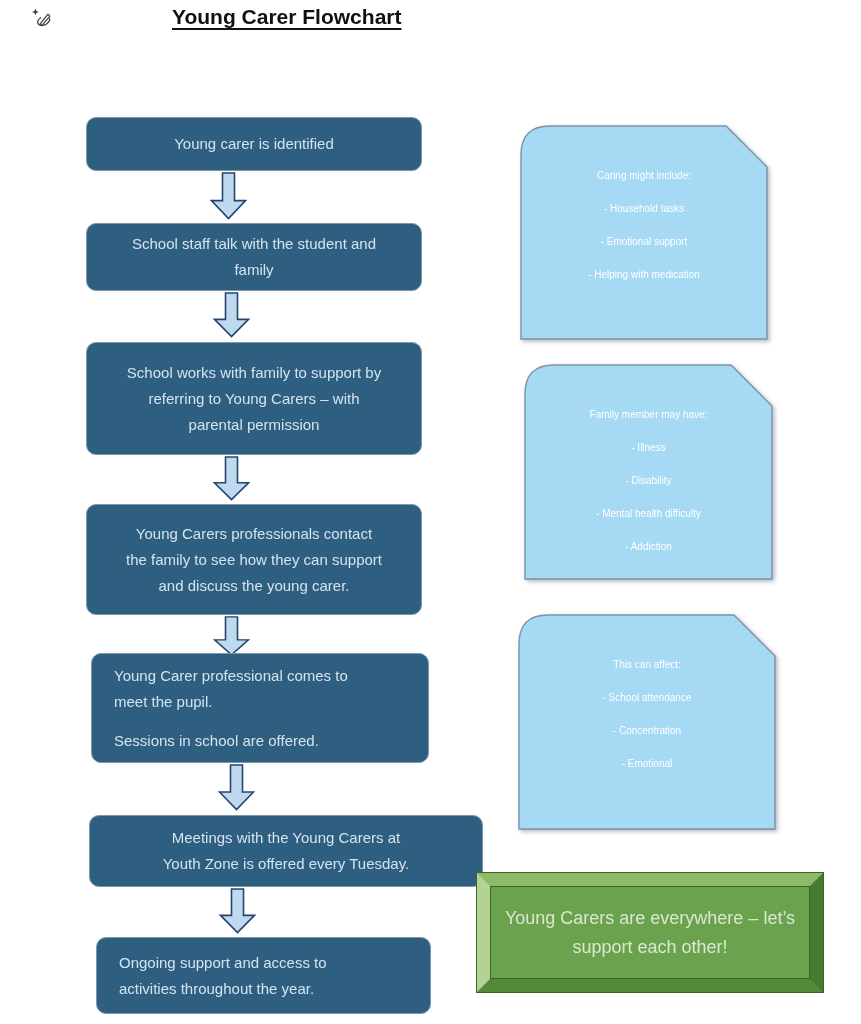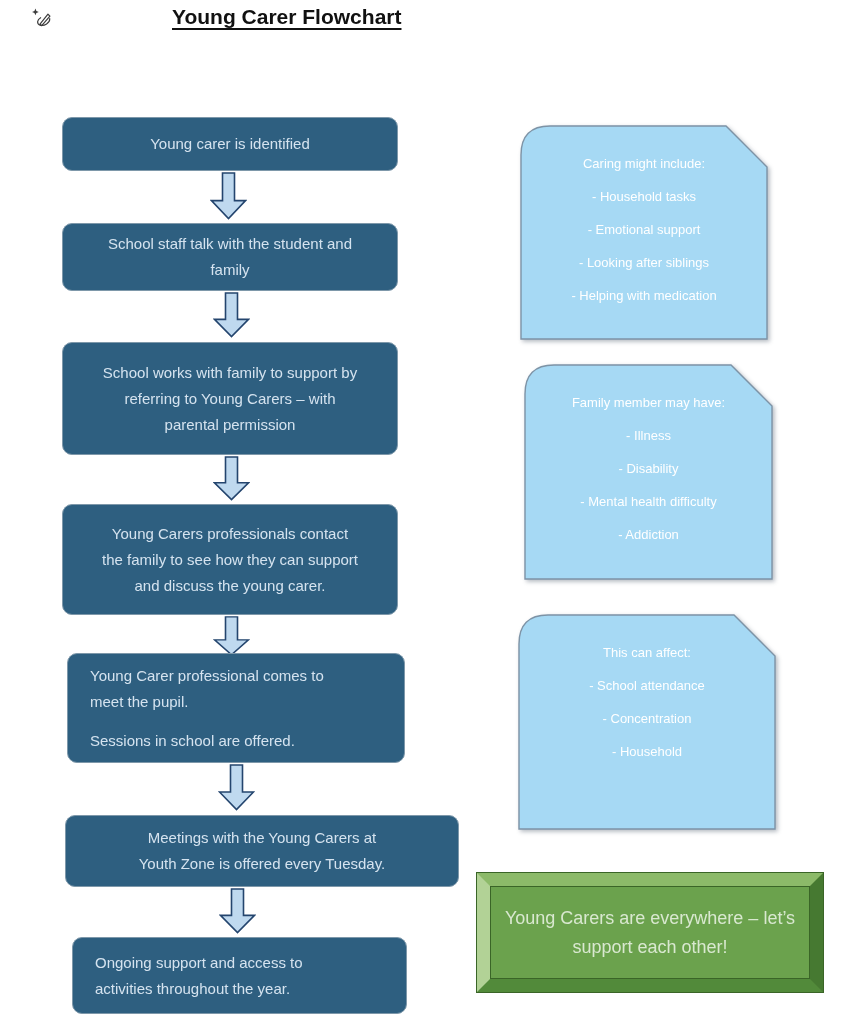--- a/index.html
+++ b/index.html
@@ -12,36 +12,36 @@
     position:absolute; left:172px; top:5px; width:400px;
     text-align:left; font-size:21px; font-weight:bold; color:#111;
     text-decoration:underline; text-decoration-thickness:2px; text-underline-offset:4px;
   }
   .corner-icon { position:absolute; left:30px; top:6px; width:26px; height:26px; }
 
   
   .step {
     position:absolute; background:#2E5F80; border:1px solid #7e98aa; border-radius:10px;
     color:#D5E3EF; font-size:15px; line-height:26px;
-    display:flex; flex-direction:column; justify-content:center;
+    display:flex; flex-direction:column; justify-content:center;margin-left:24px;
   }
   .step.center { align-items:center; text-align:center; padding:6px 16px; }
   .step.left   { align-items:flex-start; text-align:left; padding:8px 30px 8px 22px; }
   .para + .para { margin-top:13px; }
   .ln { min-height:26px; }
 
   
   .arrow { position:absolute; }
 
   
   .note { position:absolute; filter:drop-shadow(2px 2px 2px rgba(90,105,120,.45)); }
   .note > svg { position:absolute; inset:0; }
   .note .content {
-    position:relative; padding-top:22px; text-align:center;
-    color:#ffffff; font-size:13px;
+    position:relative; padding-top:34px; text-align:center;
+    color:#ffffff; font-size:10px;
   }
   .nline { line-height:33px; min-height:33px; }
 
   
   .banner {
     position:absolute;
     border:13px solid;
     border-color:#8cba69 #467931 #528a3a #b2d296;
     background:#6BA24D;
     box-shadow:0 0 0 1px #3a6527, inset 0 0 0 1px #3a6527;
@@ -137,21 +137,20 @@
 </div>
 
 <div class="note" style="left:520px; top:125px; width:248px; height:215px;">
   <svg width="248" height="215" viewBox="0 0 248 215">
     <path d="M1 214 L1 30 Q1 1 30 1 L206 1 L247 42 L247 214 Z" fill="#A6D9F4" stroke="#7d93a6" stroke-width="1.4"></path>
   </svg>
   <div class="content">
     <div class="nline">Caring might include:</div>
     <div class="nline">- Household tasks</div>
     <div class="nline">- Emotional support</div>
-    <div class="nline">- Looking after siblings</div>
     <div class="nline">- Helping with medication</div>
   </div>
 </div>
 
 <div class="note" style="left:524px; top:364px; width:249px; height:216px;">
   <svg width="249" height="216" viewBox="0 0 249 216">
     <path d="M1 215 L1 30 Q1 1 30 1 L207 1 L248 42 L248 215 Z" fill="#A6D9F4" stroke="#7d93a6" stroke-width="1.4"></path>
   </svg>
   <div class="content">
     <div class="nline">Family member may have:</div>
@@ -163,20 +162,20 @@
 </div>
 
 <div class="note" style="left:518px; top:614px; width:258px; height:216px;border-radius:19px;">
   <svg width="258" height="216" viewBox="0 0 258 216">
     <path d="M1 215 L1 30 Q1 1 30 1 L216 1 L257 42 L257 215 Z" fill="#A6D9F4" stroke="#7d93a6" stroke-width="1.4"></path>
   </svg>
   <div class="content">
     <div class="nline">This can affect:</div>
     <div class="nline">- School attendance</div>
     <div class="nline">- Concentration</div>
-    <div class="nline">- Household</div>
+    <div class="nline">- Emotional</div>
   </div>
 </div>
 
 <div class="banner" style="left:477px; top:873px; width:346px; height:119px;">
   <div>Young Carers are everywhere – let’s</div>
   <div>support each other!</div>
 </div>
 
 </body></html>

